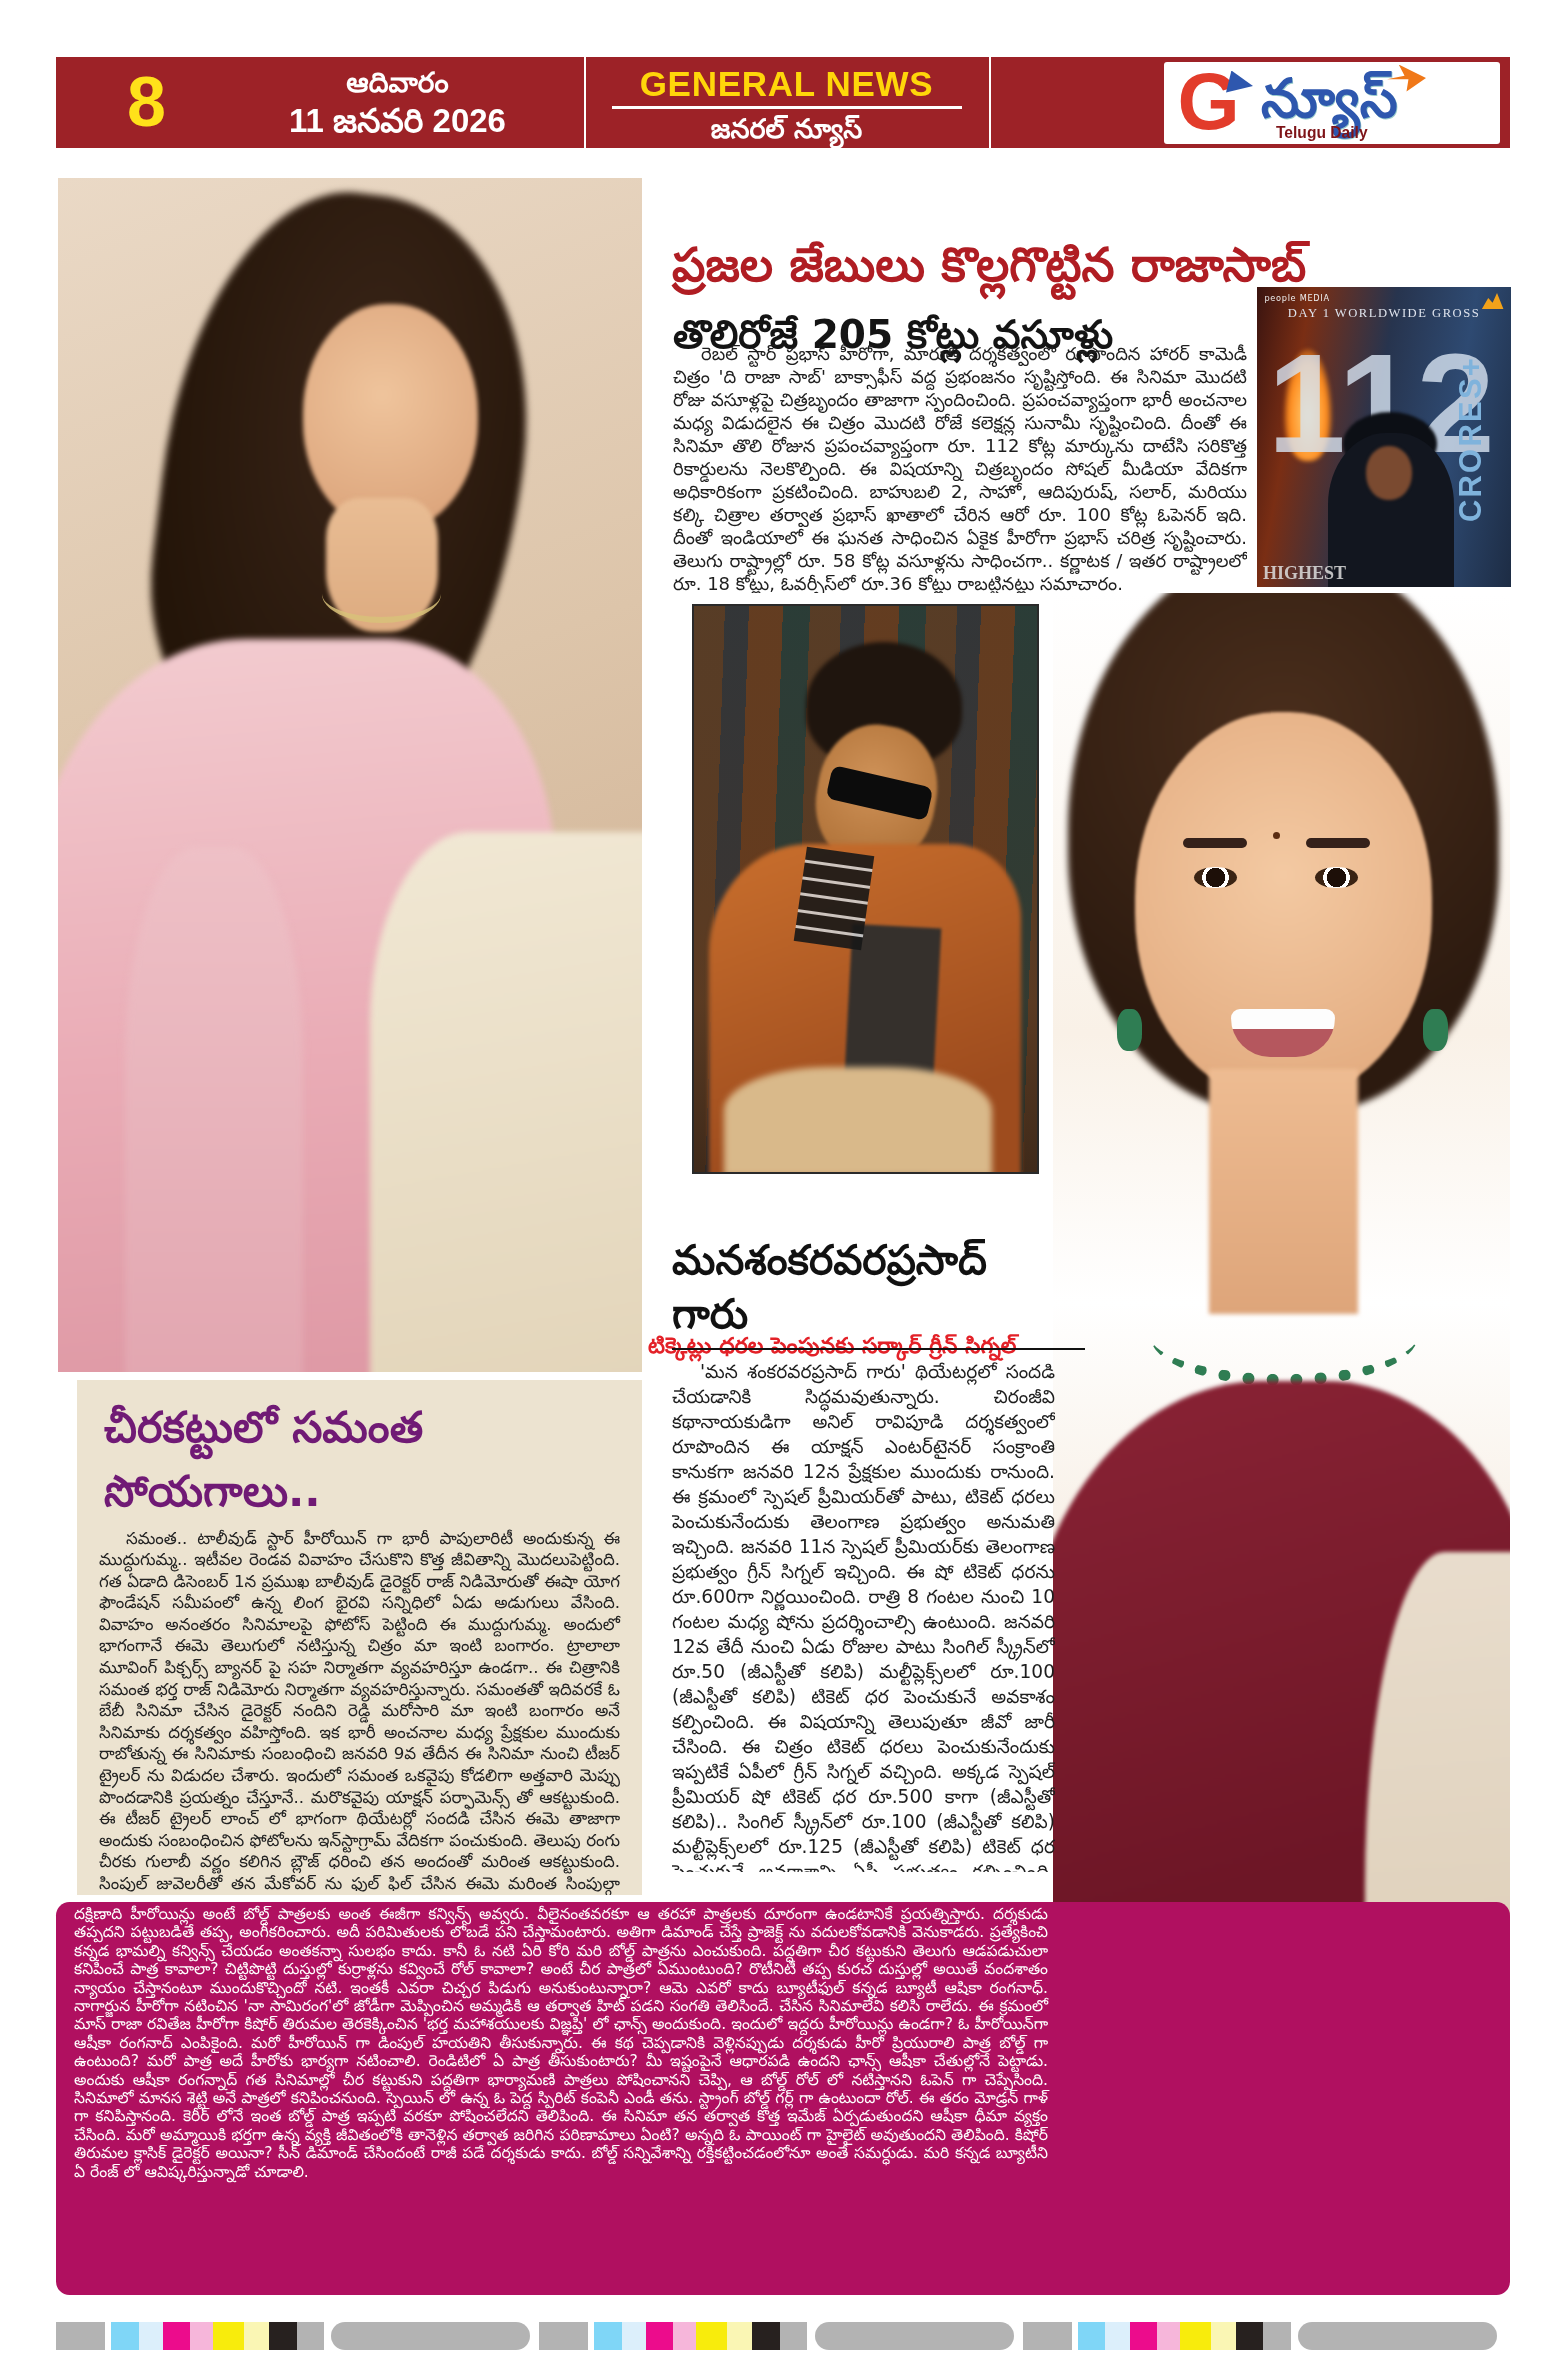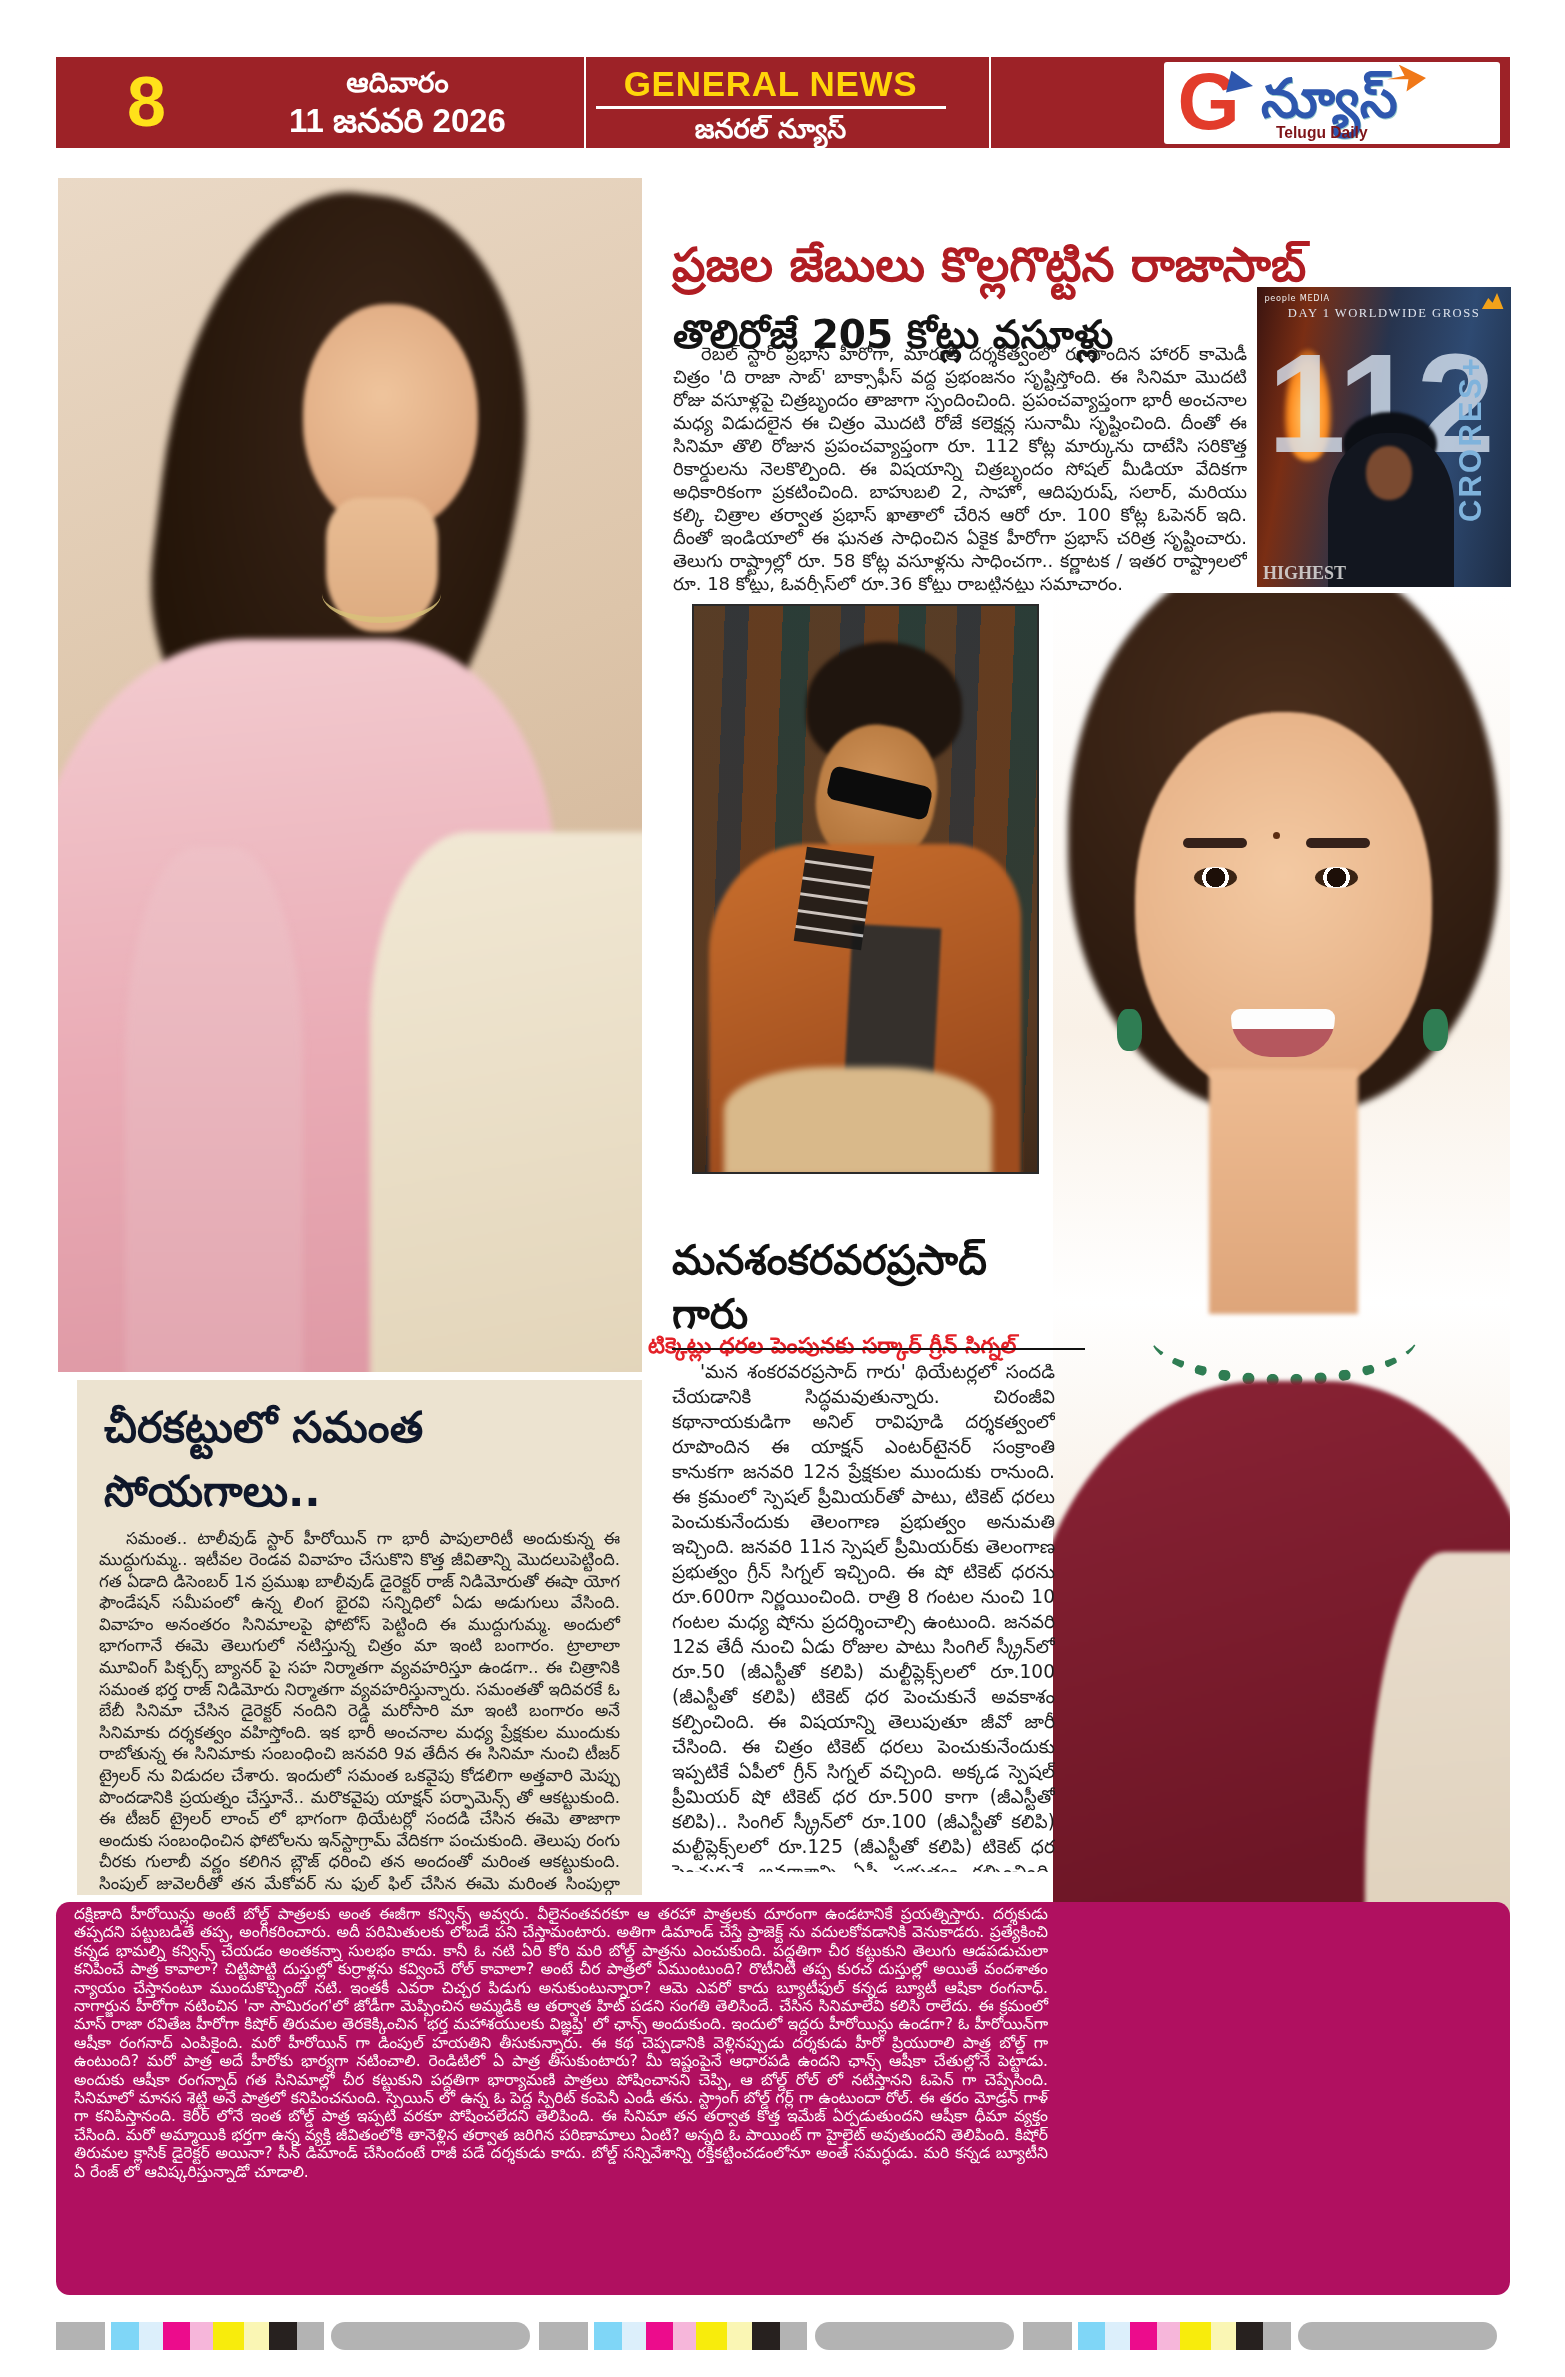--- a/index.html
+++ b/index.html
@@ -7,21 +7,21 @@
         font-family:"DejaVu Sans","Liberation Sans",sans-serif;color:#1c1c1c;}
   
   .masthead{position:absolute;left:56px;top:57px;width:1454px;height:91px;background:#9d2227;}
   .pagenum{position:absolute;left:71px;top:3px;font-size:70px;font-weight:bold;color:#ffe11a;
            font-family:"Liberation Sans",sans-serif;line-height:85px;}
   .dateblock{position:absolute;left:174px;top:0;width:335px;height:100%;display:flex;flex-direction:column;
              align-items:center;justify-content:center;color:#fff;font-weight:bold;}
   .dateblock .day{font-size:28px;line-height:36px;}
   .dateblock .date{font-size:33px;line-height:40px;font-family:"Liberation Sans",sans-serif;}
   .mdiv{position:absolute;top:0;bottom:0;width:2.2px;background:#fff;}
-  .sectionblock{position:absolute;left:512px;top:0;width:405px;height:100%;text-align:center;}
+  .sectionblock{position:absolute;left:528px;top:0;width:405px;height:100%;text-align:center;}
   .section-en{margin-top:7.4px;font-size:35px;font-weight:bold;color:#ffd60a;letter-spacing:0.7px;
               font-family:"Liberation Sans",sans-serif;line-height:39px;}
   .section-rule{width:350px;height:2.2px;background:#fff;margin:3px auto 3px auto;}
   .section-te{font-size:27px;font-weight:bold;color:#fff;line-height:33px;}
   .logobox{position:absolute;left:1108px;top:4.5px;width:336px;height:82px;background:#fff;border-radius:3px;
            overflow:hidden;}
   .gmark{position:absolute;left:13.4px;top:4.5px;font-size:80px;font-weight:bold;color:#e23c2b;
          font-family:"Liberation Sans",sans-serif;line-height:71px;}
   .gblue{position:absolute;left:62px;top:9px;width:27px;height:22px;background:#2e57ae;
          clip-path:polygon(0 100%,20% 0,100% 70%);}
@@ -40,21 +40,21 @@
          text-align:justify;text-indent:28px;color:#1e1e1e;overflow:hidden;margin:0;}
   .headline2{position:absolute;left:672px;top:1199px;width:387px;font-size:41px;font-weight:bold;
              color:#111;line-height:54px;}
   .subhead2{position:absolute;left:648px;top:1309px;width:416px;font-size:22px;font-weight:bold;
             color:#e32128;line-height:30px;white-space:nowrap;}
   .subhead2-rule{position:absolute;left:672px;top:1348px;width:413px;height:2.2px;background:#111;}
   .body2{position:absolute;left:672px;top:1359px;width:383px;height:513px;font-size:18.6px;line-height:25px;
          text-align:justify;text-indent:28px;color:#1e1e1e;overflow:hidden;margin:0;}
   
   .sambox{position:absolute;left:77px;top:1380px;width:565px;height:515px;background:#ece3d0;overflow:hidden;}
-  .samtitle{margin:15px 0 4.5px 27px;font-size:43px;font-weight:bold;color:#0f172a;line-height:64px;}
+  .samtitle{margin:15px 0 4.5px 27px;font-size:43px;font-weight:bold;color:#701a75;line-height:64px;}
   .sambody{margin:4.5px 22px 0 22px;font-size:16.7px;line-height:21.6px;text-align:justify;text-indent:27px;
            color:#222;}
   
   .pinkbox{position:absolute;left:56px;top:1902px;width:1454px;height:393px;background:#b01060;
            border-radius:13.4px;overflow:hidden;}
   .pinktitle{margin:12px 0 4.5px 18px;font-size:42px;font-weight:bold;color:#f6e51d;line-height:62px;}
   .pinkbody{margin:3px 8px 0 18px;width:974px;font-size:15.6px;line-height:18.4px;text-align:justify;
             color:#ffffff;font-weight:500;}
   
   .photo{position:absolute;overflow:hidden;}

